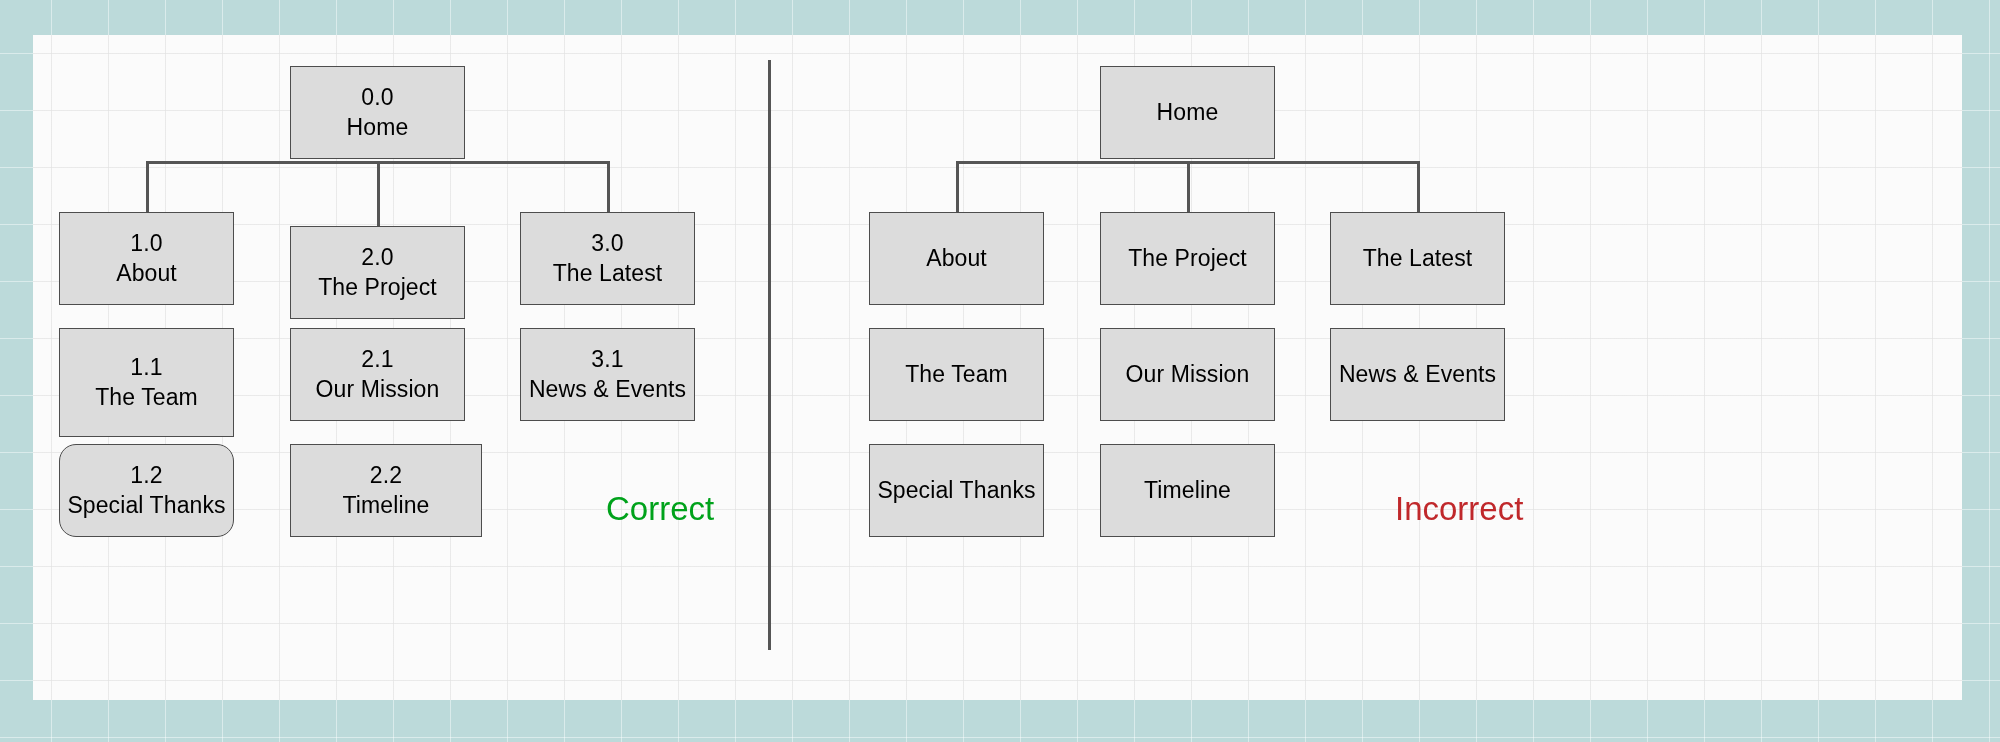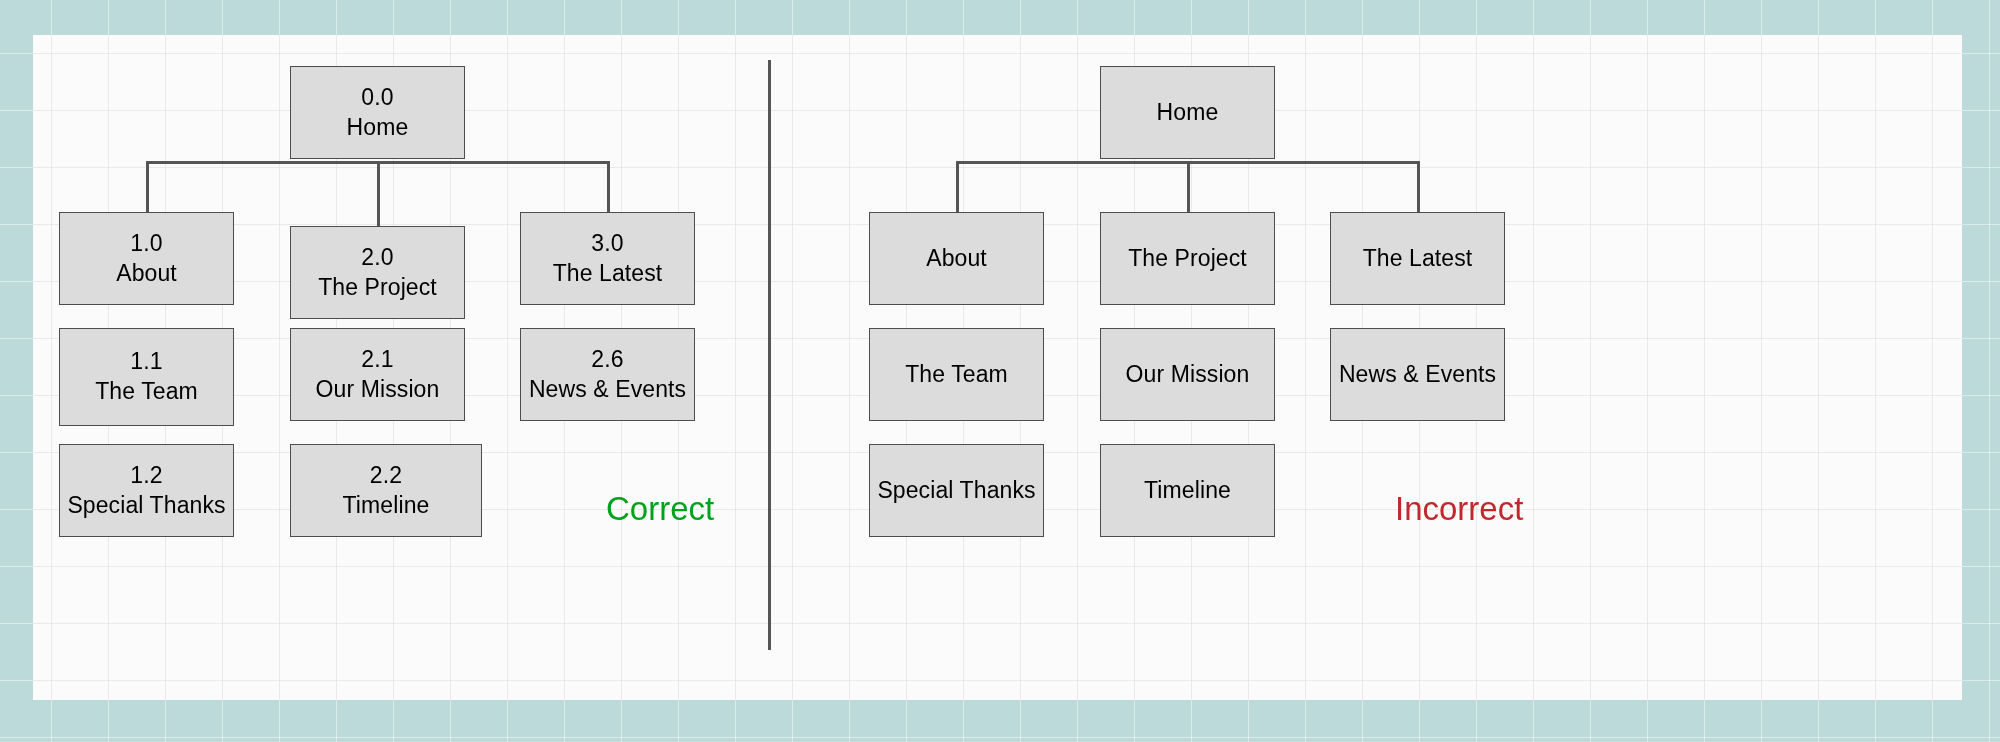--- a/index.html
+++ b/index.html
@@ -122,34 +122,34 @@
       </div>
       <div class="node" style="left:257px; top:177px; width:175px; height:93px;margin-top:14px;">
         <span class="num">2.0</span>
         <span class="label">The Project</span>
       </div>
       <div class="node" style="left:487px; top:177px; width:175px; height:93px;">
         <span class="num">3.0</span>
         <span class="label">The Latest</span>
       </div>
 
-      <div class="node" style="left:26px; top:293px; width:175px; height:98px;">
+      <div class="node" style="left:26px; top:293px; width:175px; height:109px;">
         <span class="num">1.1</span>
         <span class="label">The Team</span>
       </div>
       <div class="node" style="left:257px; top:293px; width:175px; height:93px;">
         <span class="num">2.1</span>
         <span class="label">Our Mission</span>
       </div>
       <div class="node" style="left:487px; top:293px; width:175px; height:93px;">
-        <span class="num">2.6</span>
+        <span class="num">3.1</span>
         <span class="label">News &amp; Events</span>
       </div>
 
-      <div class="node" style="left:26px; top:409px; width:175px; height:93px;">
+      <div class="node" style="left:26px; top:409px; width:175px; height:93px;border-radius:17px;">
         <span class="num">1.2</span>
         <span class="label">Special Thanks</span>
       </div>
       <div class="node" style="left:257px; top:409px; width:192px; height:93px;">
         <span class="num">2.2</span>
         <span class="label">Timeline</span>
       </div>
 
       <div class="verdict" id="verdict-correct" style="left:573px; top:455px;">Correct</div>
     </div>

